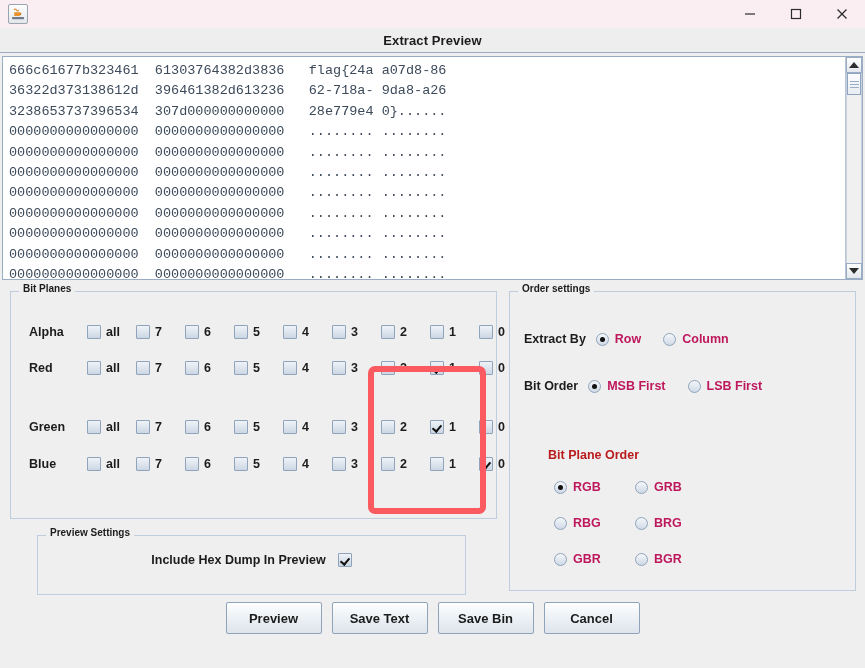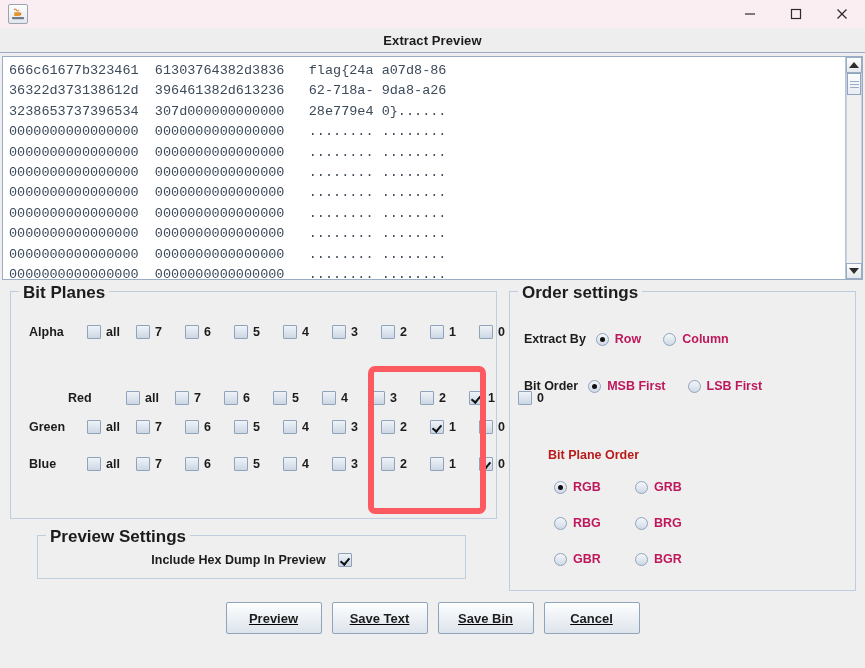--- a/index.html
+++ b/index.html
@@ -181,29 +181,29 @@
     border: 1px solid #bfcede;
     box-sizing: border-box;
     background: transparent;
   }
   .group > .legend {
     position: absolute;
     top: -9px;
     left: 8px;
     padding: 0 4px;
     background: #efefef;
-    font-size: 17px;
+    font-size: 10px;
     font-weight: bold;
     color: #1c1c1c;
     white-space: nowrap;
   }
 
   #bit-planes-group { left: 10px; top: 9px; width: 487px; height: 228px; }
   #order-group      { left: 509px; top: 9px; width: 347px; height: 300px; }
-  #preview-settings-group { left: 37px; top: 253px; width: 429px; height: 44px; }
+  #preview-settings-group { left: 37px; top: 253px; width: 429px; height: 60px; }
 
   
   .bp-row {
     position: absolute;
     left: 18px;
     width: 450px;
     height: 20px;
     display: flex;
     align-items: center;
   }
@@ -333,21 +333,20 @@
 
   
   .buttons {
     position: absolute;
     left: 0;
     right: 0;
     top: 320px;
     display: flex;
     justify-content: center;
     gap: 10px;
-    text-decoration: underline;
   }
   .btn {
     min-width: 96px;
     height: 32px;
     padding: 0 14px;
     border: 1px solid #8fa3bb;
     border-radius: 2px;
     background: linear-gradient(#fdfefe, #dde4ec);
     font-size: 13px;
     font-weight: bold;
@@ -468,21 +467,21 @@
             </span>
             <span class="cb-cell">
               <span class="checkbox"></span>
               <span class="cbtext">1</span>
             </span>
             <span class="cb-cell">
               <span class="checkbox"></span>
               <span class="cbtext">0</span>
             </span>
           </div>
-          <div class="bp-row" style="top: 96px; margin-left: 39px;">
+          <div class="bp-row" style="top: 66px;">
             <span class="bp-label">Red</span>
             <span class="cb-cell">
               <span class="checkbox"></span>
               <span class="cbtext">all</span>
             </span>
             <span class="cb-cell">
               <span class="checkbox"></span>
               <span class="cbtext">7</span>
             </span>
             <span class="cb-cell">

